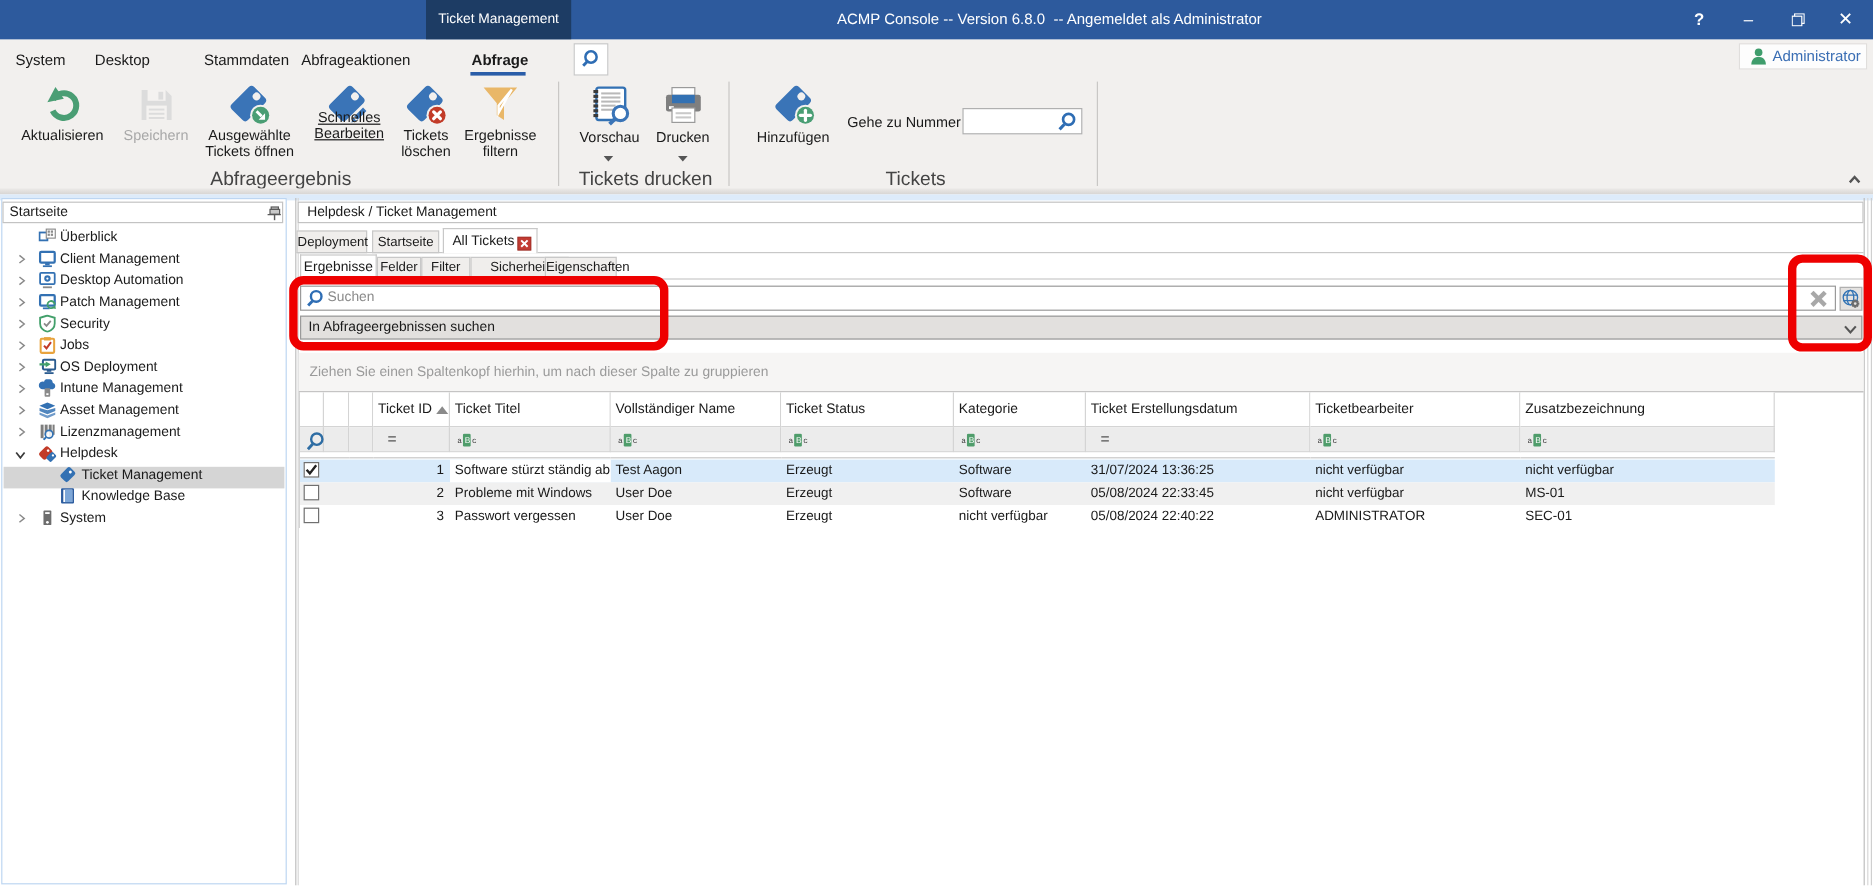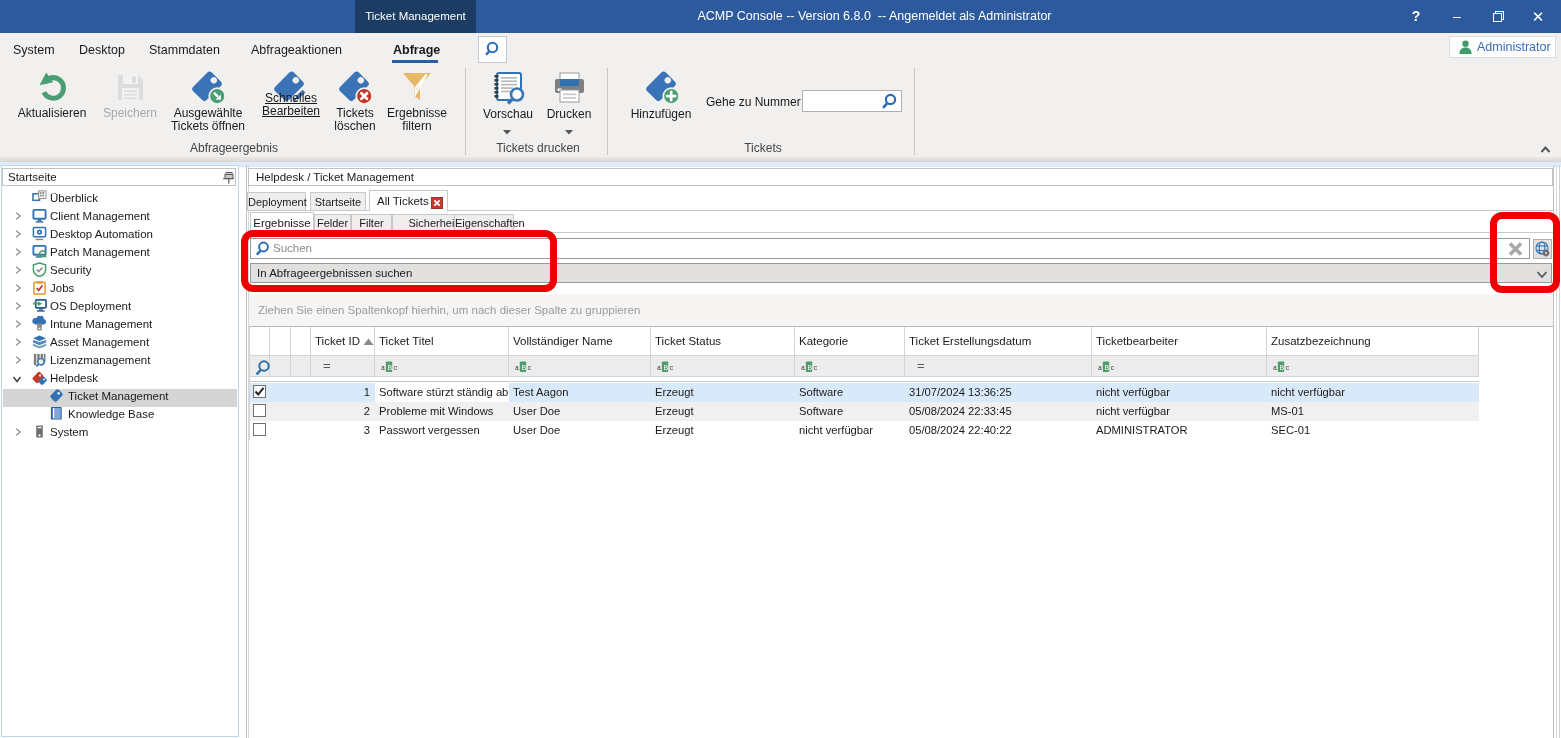--- a/index.html
+++ b/index.html
@@ -17,21 +17,21 @@
   #menubar { left:0; top:33px; width:1561px; height:32px; background:#f2f0ee; }
   .menuitem { position:absolute; top:0; height:29px; line-height:29px; font-size:12.5px; color:#1a1a1a; }
   #abfrage { font-weight:bold; }
   #abfrage-underline { left:392px; top:60px; width:46px; height:3px; background:#2a5da8; }
   #menusearch { left:478px; top:36px; width:29px; height:27px; background:#fff; border:1px solid #c8c8c8; }
   #userbtn { left:1449px; top:36px; width:107px; height:22px; background:#fdfdfd; border:1px solid #e0dedc; color:#3a6eb4; font-size:12.5px; line-height:20px; }
 
   
   #ribbon { left:0; top:65px; width:1561px; height:95px; background:#f2f0ee; }
   .rlabel { position:absolute; width:120px; text-align:center; font-size:12px; color:#1a1a1a; line-height:13px; }
-  .glabel { position:absolute; text-align:center; font-size:12px; color:#444; }
+  .glabel { position:absolute; text-align:center; font-size:16px; color:#444; }
   .vsep { position:absolute; top:68px; width:1px; height:87px; background:#c9c7c5; }
   .dis { color:#a8a8a8; }
 
   
   #graystrip { left:0; top:157px; width:1561px; height:5px; background:linear-gradient(#eceae8,#d7d5d3); }
 
   
   #navpanel { left:1px; top:165px; width:238px; height:572px; background:#fff; border:1px solid #bdd6f2; }
   #navheader { left:2px; top:168px; width:234px; height:18px; background:#fff; border:1px solid #c3c3c3; line-height:16px; padding-left:5px; color:#1a1a1a; font-size:11.5px; }
   .navrow { position:absolute; left:2px; width:235px; height:18px; line-height:18px; font-size:11.5px; }
@@ -85,21 +85,21 @@
 <div class="abs winbtn" style="left:1442px;">–</div>
 <div class="abs winbtn" style="left:1483px;"><svg width="11" height="11" viewBox="0 0 11 11" style="margin-top:11px">
       <rect x="2.5" y="0.5" width="8" height="8" fill="none" stroke="#fff"></rect>
       <rect x="0.5" y="2.5" width="8" height="8" fill="#2d5a9d" stroke="#fff"></rect>
     </svg></div>
 <div class="abs winbtn" style="left:1523px;font-size:15px;">✕</div>
 
 <div class="abs" id="menubar"></div>
 <div class="menuitem" style="left:13px;top:36px;">System</div>
 <div class="menuitem" style="left:79px;top:36px;">Desktop</div>
-<div class="menuitem" style="left:149px;top:36px;">Stammdaten</div>
+<div class="menuitem" style="left:170px;top:36px;">Stammdaten</div>
 <div class="menuitem" style="left:251px;top:36px;">Abfrageaktionen</div>
 <div class="menuitem" id="abfrage" style="left:393px;top:36px;">Abfrage</div>
 <div class="abs" id="abfrage-underline"></div>
 <div class="abs" id="menusearch"><svg width="27" height="25" viewBox="0 0 27 25">
       <circle cx="13.5" cy="10.5" r="4.7" fill="none" stroke="#2e6db4" stroke-width="2.1"></circle>
       <line x1="10.2" y1="14.4" x2="7" y2="17.8" stroke="#2e6db4" stroke-width="2.4"></line>
     </svg></div>
 <div class="abs" id="userbtn">
   <svg width="15" height="15" viewBox="0 0 16 16" style="vertical-align:-3px;margin-left:8px;margin-right:4px;">
       <circle cx="8" cy="5" r="3.4" fill="#3f9d6c"></circle>

